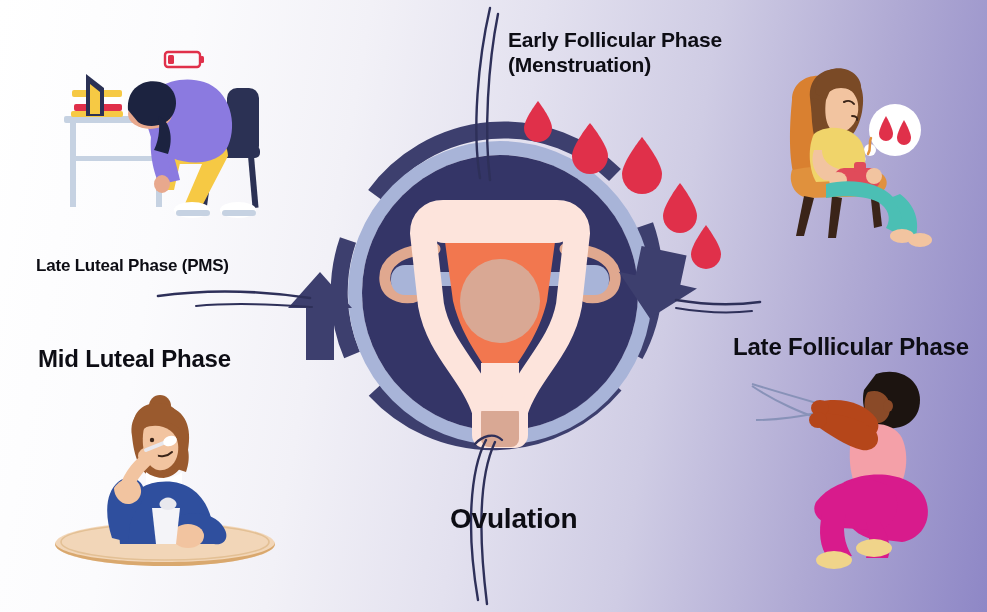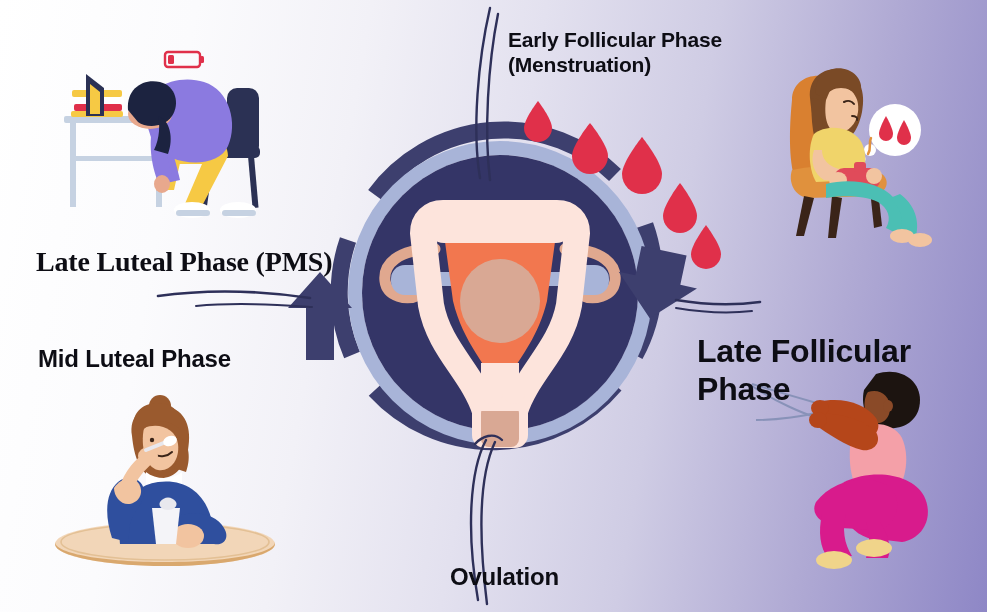--- a/index.html
+++ b/index.html
@@ -15,24 +15,24 @@
     position:absolute;
     font-family:"Liberation Sans", sans-serif;
     font-weight:bold;
     color:#0d0d14;
     letter-spacing:-0.2px;
     line-height:1.18;
     white-space:pre-line;
     z-index:30;
   }
   #lbl-early{left:508px;top:28px;font-size:21px;}
-  #lbl-lateluteal{left:36px;top:245px;font-size:28px;font-family:Liberation Serif, serif;}
+  #lbl-lateluteal{left:36px;top:256px;font-size:17px;}
   #lbl-midluteal{left:38px;top:345px;font-size:24px;}
-  #lbl-latefoll{left:697px;top:333px;font-size:32px;}
-  #lbl-ovul{left:450px;top:563px;font-size:24px;}
+  #lbl-latefoll{left:733px;top:333px;font-size:24px;}
+  #lbl-ovul{left:450px;top:502px;font-size:28px;}
 
   .art{position:absolute;z-index:20;}
   svg{display:block;overflow:visible;}
   #center-wrap{position:absolute;left:315px;top:105px;width:370px;height:370px;z-index:10;}
   #leaders{position:absolute;left:0;top:0;width:987px;height:612px;z-index:25;pointer-events:none;}
 </style>
 </head>
 <body>
 
 <div id="stage">

